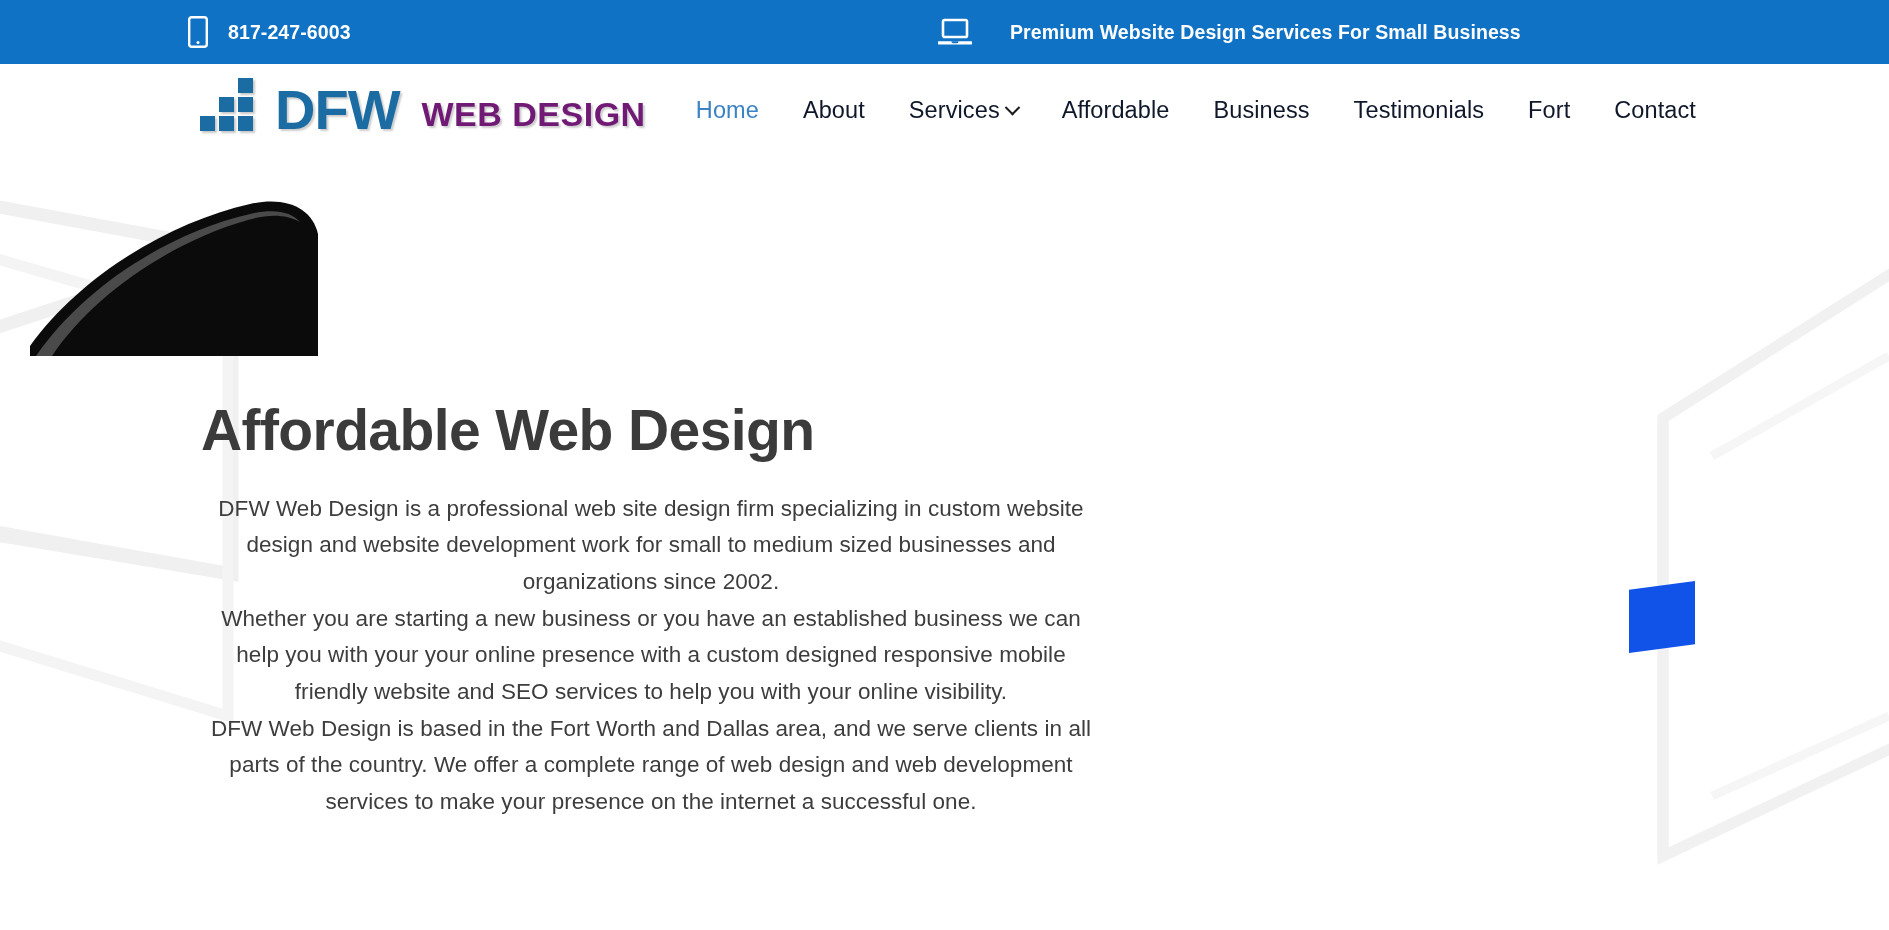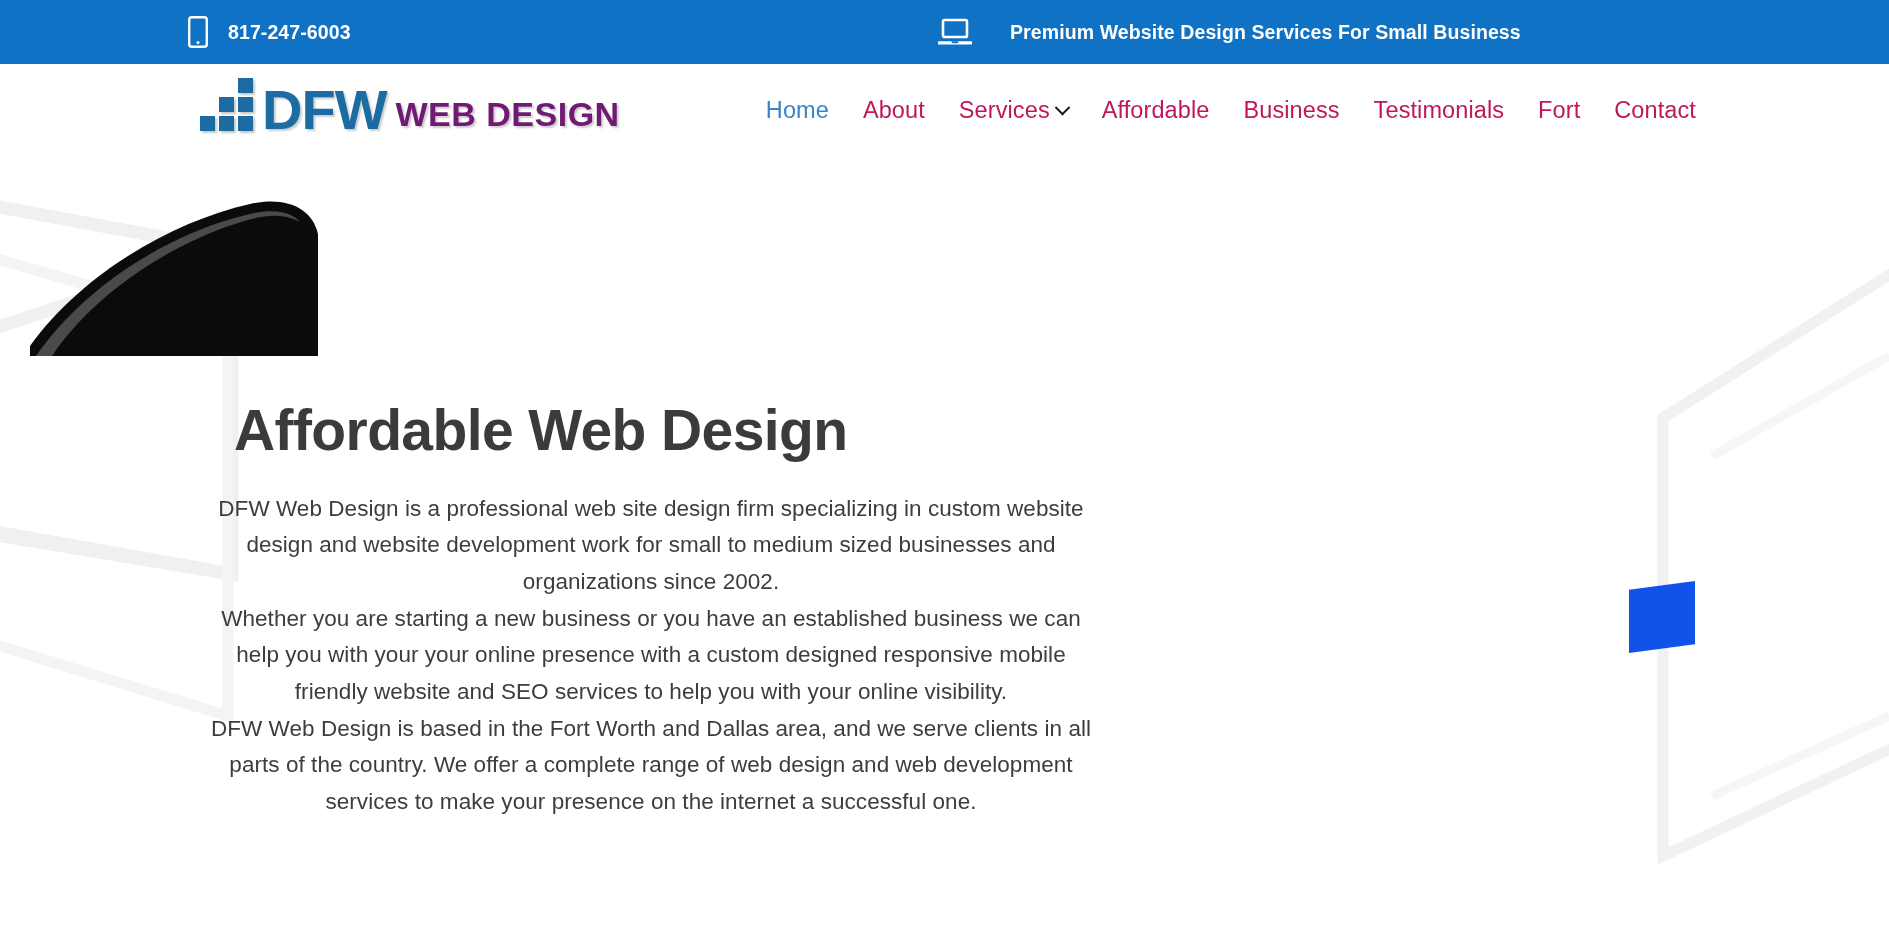--- a/index.html
+++ b/index.html
@@ -74,21 +74,21 @@
     background: #ffffff;
     z-index: 35;
   }
 
   .logo {
     position: absolute;
     left: 200px;
     top: 14px;
     display: flex;
     align-items: flex-end;
-    gap: 9px;
+    gap: 22px;
     text-decoration: none;
     user-select: none;
   }
   .logo-blocks {
     display: grid;
     grid-template-columns: repeat(3, 15px);
     grid-template-rows: repeat(3, 15px);
     gap: 4px;
     margin-bottom: 5px;
   }
@@ -118,29 +118,29 @@
   }
 
   
   .nav {
     position: absolute;
     right: 178px;
     top: 0;
     height: 92px;
     display: flex;
     align-items: center;
-    gap: 4px;
+    gap: 14px;
   }
   .nav-item {
     display: flex;
     align-items: center;
     gap: 7px;
     padding: 0 15px;
     font-size: 23.5px;
-    color: #be185d;
+    color: #0f172a;
     text-decoration: none;
     white-space: nowrap;
     letter-spacing: 0.1px;
   }
   .nav-item.active { color: #3b83c4; }
   .chev {
     display: inline-block;
     width: 11px; height: 11px;
     border-right: 2.2px solid #1c1c1c;
     border-bottom: 2.2px solid #1c1c1c;
@@ -194,21 +194,20 @@
     width: 900px;
   }
 
   .hero-title {
     font-size: 57px;
     font-weight: bold;
     color: #3b3b3b;
     letter-spacing: -0.6px;
     line-height: 1.1;
     margin-bottom: 29px;
-    margin-left: 33px;
   }
 
   .hero-para {
     font-size: 22.5px;
     line-height: 1.63;
     color: #3d3d3d;
     letter-spacing: 0.05px;
     text-align: center;
   }
 

